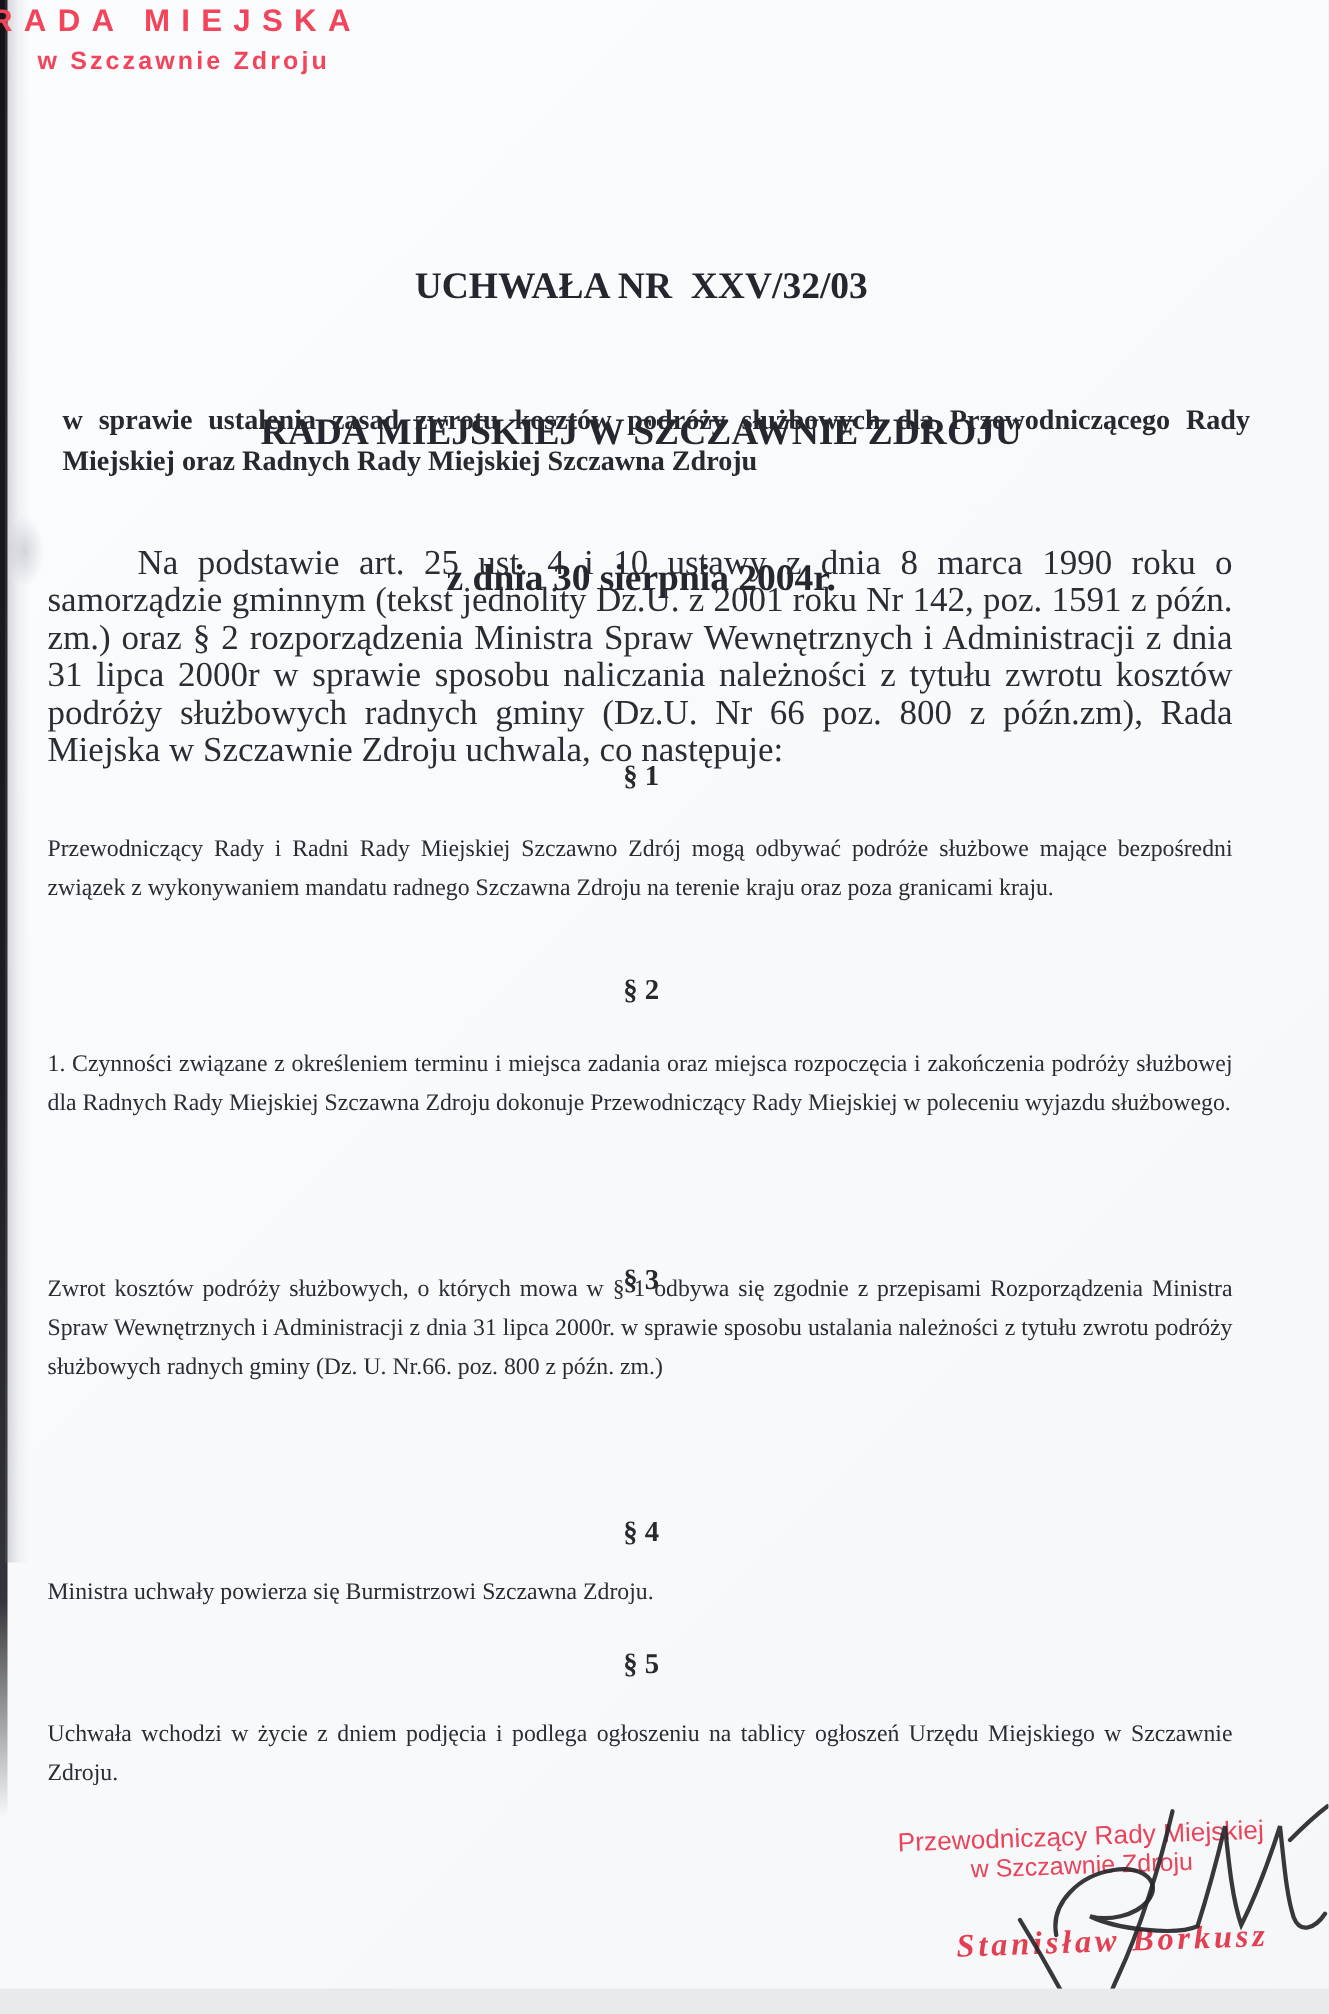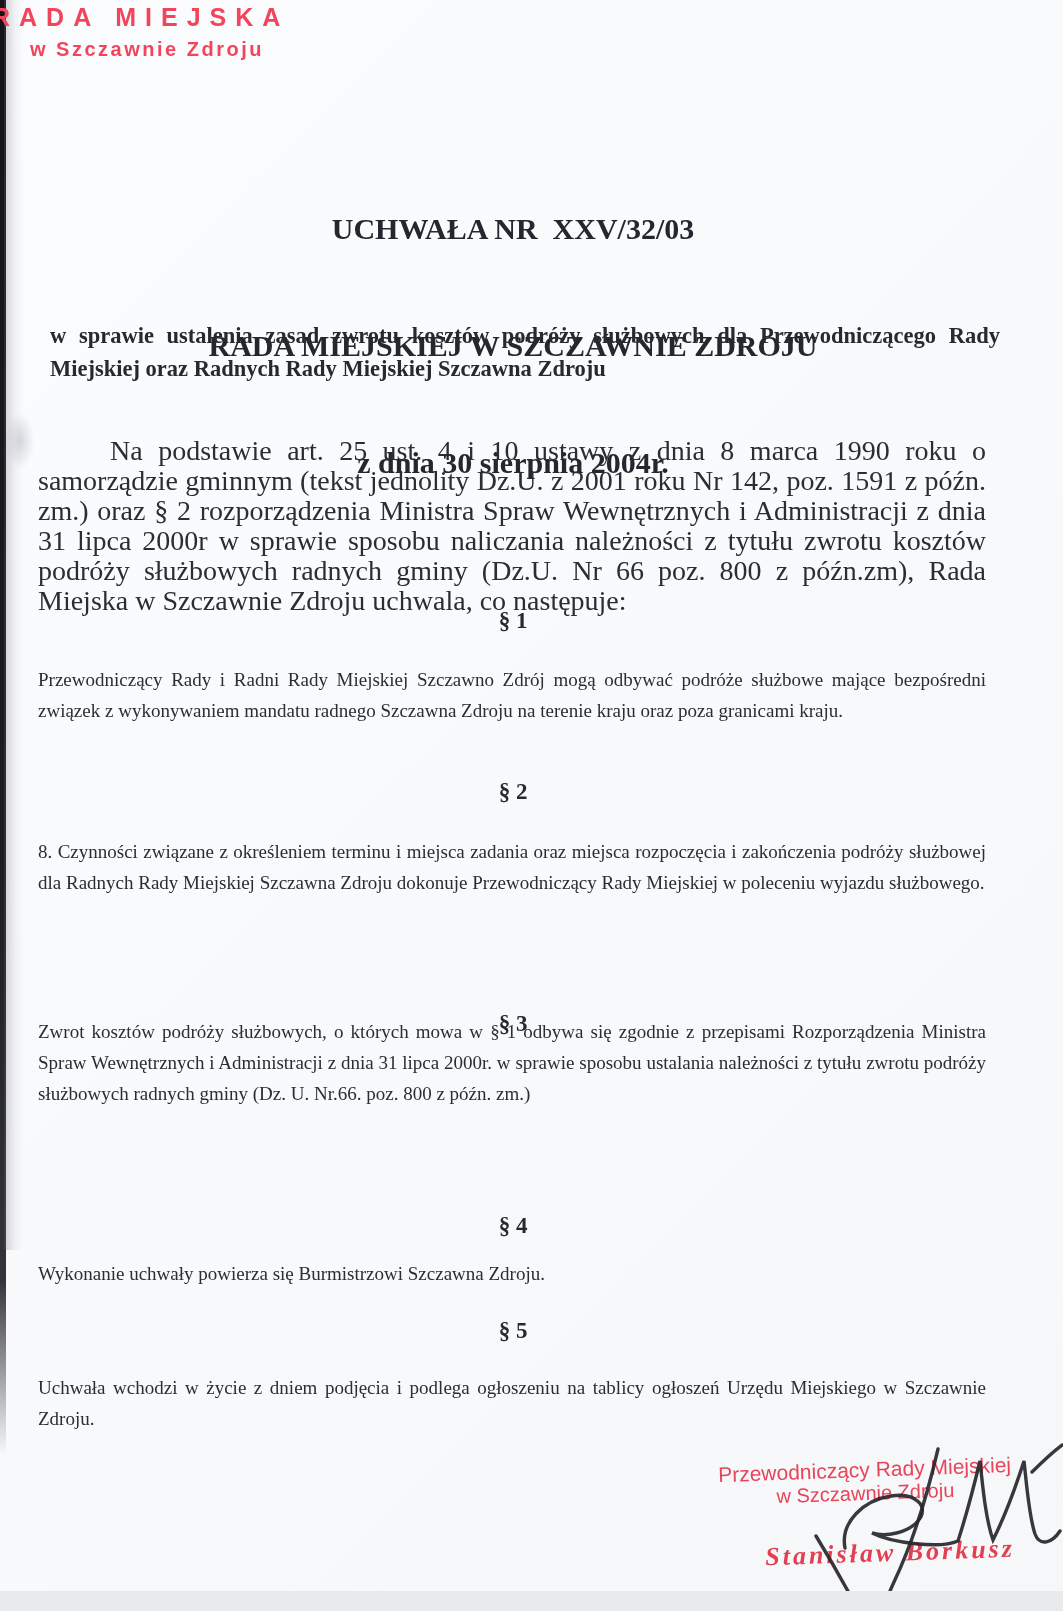--- a/index.html
+++ b/index.html
@@ -106,31 +106,31 @@
 
   <p class="preamble">Na podstawie art. 25 ust. 4 i 10 ustawy z dnia 8 marca 1990 roku o samorządzie gminnym (tekst jednolity Dz.U. z 2001 roku Nr 142, poz. 1591 z późn. zm.) oraz § 2 rozporządzenia Ministra Spraw Wewnętrznych i Administracji z dnia 31 lipca 2000r w sprawie sposobu naliczania należności z tytułu zwrotu kosztów podróży służbowych radnych gminy (Dz.U. Nr 66 poz. 800 z późn.zm), Rada Miejska w Szczawnie Zdroju uchwala, co następuje:</p>
 
   <div class="sec-head" style="top:608px;">§ 1</div>
   <div class="sec-body" style="top:664px;">
     <p>Przewodniczący Rady i Radni Rady Miejskiej Szczawno Zdrój mogą odbywać podróże służbowe mające bezpośredni związek z wykonywaniem mandatu radnego Szczawna Zdroju na terenie kraju oraz poza granicami kraju.</p>
   </div>
 
   <div class="sec-head" style="top:779px;">§ 2</div>
   <div class="sec-body" style="top:836px;">
-    <p>8. Czynności związane z określeniem terminu i miejsca zadania oraz miejsca rozpoczęcia i zakończenia podróży służbowej dla Radnych Rady Miejskiej Szczawna Zdroju dokonuje Przewodniczący Rady Miejskiej w poleceniu wyjazdu służbowego.</p>
+    <p>1. Czynności związane z określeniem terminu i miejsca zadania oraz miejsca rozpoczęcia i zakończenia podróży służbowej dla Radnych Rady Miejskiej Szczawna Zdroju dokonuje Przewodniczący Rady Miejskiej w poleceniu wyjazdu służbowego.</p>
   </div>
 
   <div class="sec-head" style="top:1011px;">§ 3</div>
   <div class="sec-body" style="top:1016px;">
     <p>Zwrot kosztów podróży służbowych, o których mowa w § 1 odbywa się zgodnie z przepisami Rozporządzenia Ministra Spraw Wewnętrznych i Administracji z dnia 31 lipca 2000r. w sprawie sposobu ustalania należności z tytułu zwrotu podróży służbowych radnych gminy (Dz. U. Nr.66. poz. 800 z późn. zm.)</p>
   </div>
 
   <div class="sec-head" style="top:1213px;">§ 4</div>
   <div class="sec-body" style="top:1258px;">
-    <p>Wykonanie uchwały powierza się Burmistrzowi Szczawna Zdroju.</p>
+    <p>Ministra uchwały powierza się Burmistrzowi Szczawna Zdroju.</p>
   </div>
 
   <div class="sec-head" style="top:1318px;">§ 5</div>
   <div class="sec-body" style="top:1372px;">
     <p>Uchwała wchodzi w życie z dniem podjęcia i podlega ogłoszeniu na tablicy ogłoszeń Urzędu Miejskiego w Szczawnie Zdroju.</p>
   </div>
 
   <div class="sig-stamp">
     <div class="r1">Przewodniczący Rady Miejskiej</div>
     <div class="r2">w Szczawnie Zdroju</div>

